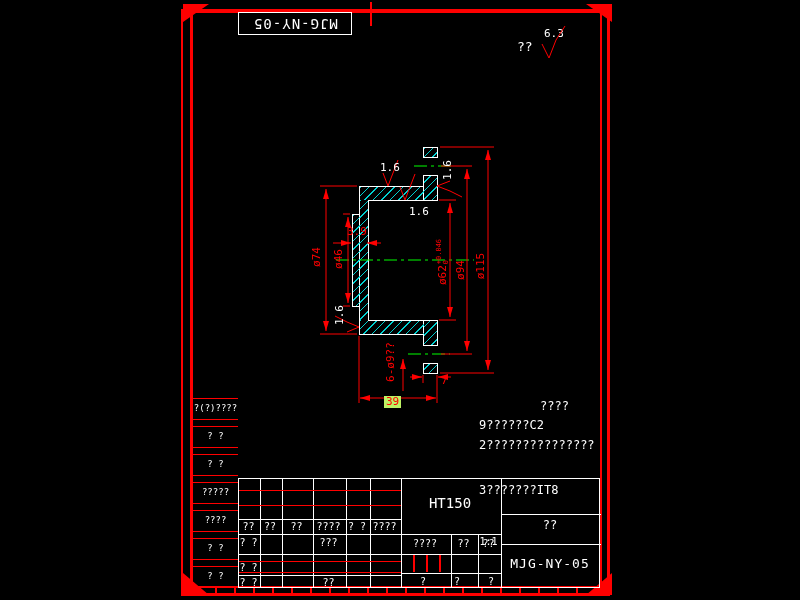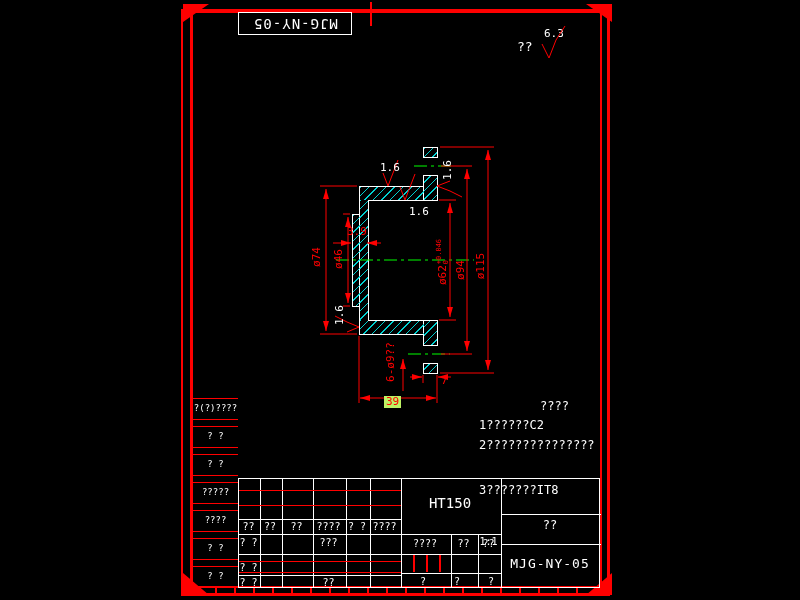--- a/index.html
+++ b/index.html
@@ -101,21 +101,21 @@
      <span>ø62</span><span class="tol">
         <span>+0.046</span>
         <span>0</span>
       </span>
   </div>
   <span class="vtext rt" style="left:461px;top:270px;">ø94</span>
   <span class="vtext rt" style="left:481px;top:266px;">ø115</span>
   <span class="vtext rt" style="left:391px;top:362px;">6-ø9??</span>
 
   <span class="abs wt" style="left:540px;top:400px;font-size:12px;">????</span>
-  <span class="abs wt" style="left:479px;top:419px;font-size:12px;">1??????C2</span>
+  <span class="abs wt" style="left:479px;top:419px;font-size:12px;">9??????C2</span>
   <span class="abs wt" style="left:479px;top:439px;font-size:12px;">2???????????????</span>
   <span class="abs wt" style="left:479px;top:484px;font-size:12px;">3???????IT8</span>
 
   <div class="abs" style="left:193px;top:398px;width:45px;height:190px;">
     <div class="striprow">?(?)????</div>
     <div class="striprow">?  ?</div>
     <div class="striprow">?  ?</div>
     <div class="striprow">?????</div>
     <div class="striprow">????</div>
     <div class="striprow">?  ?</div>

